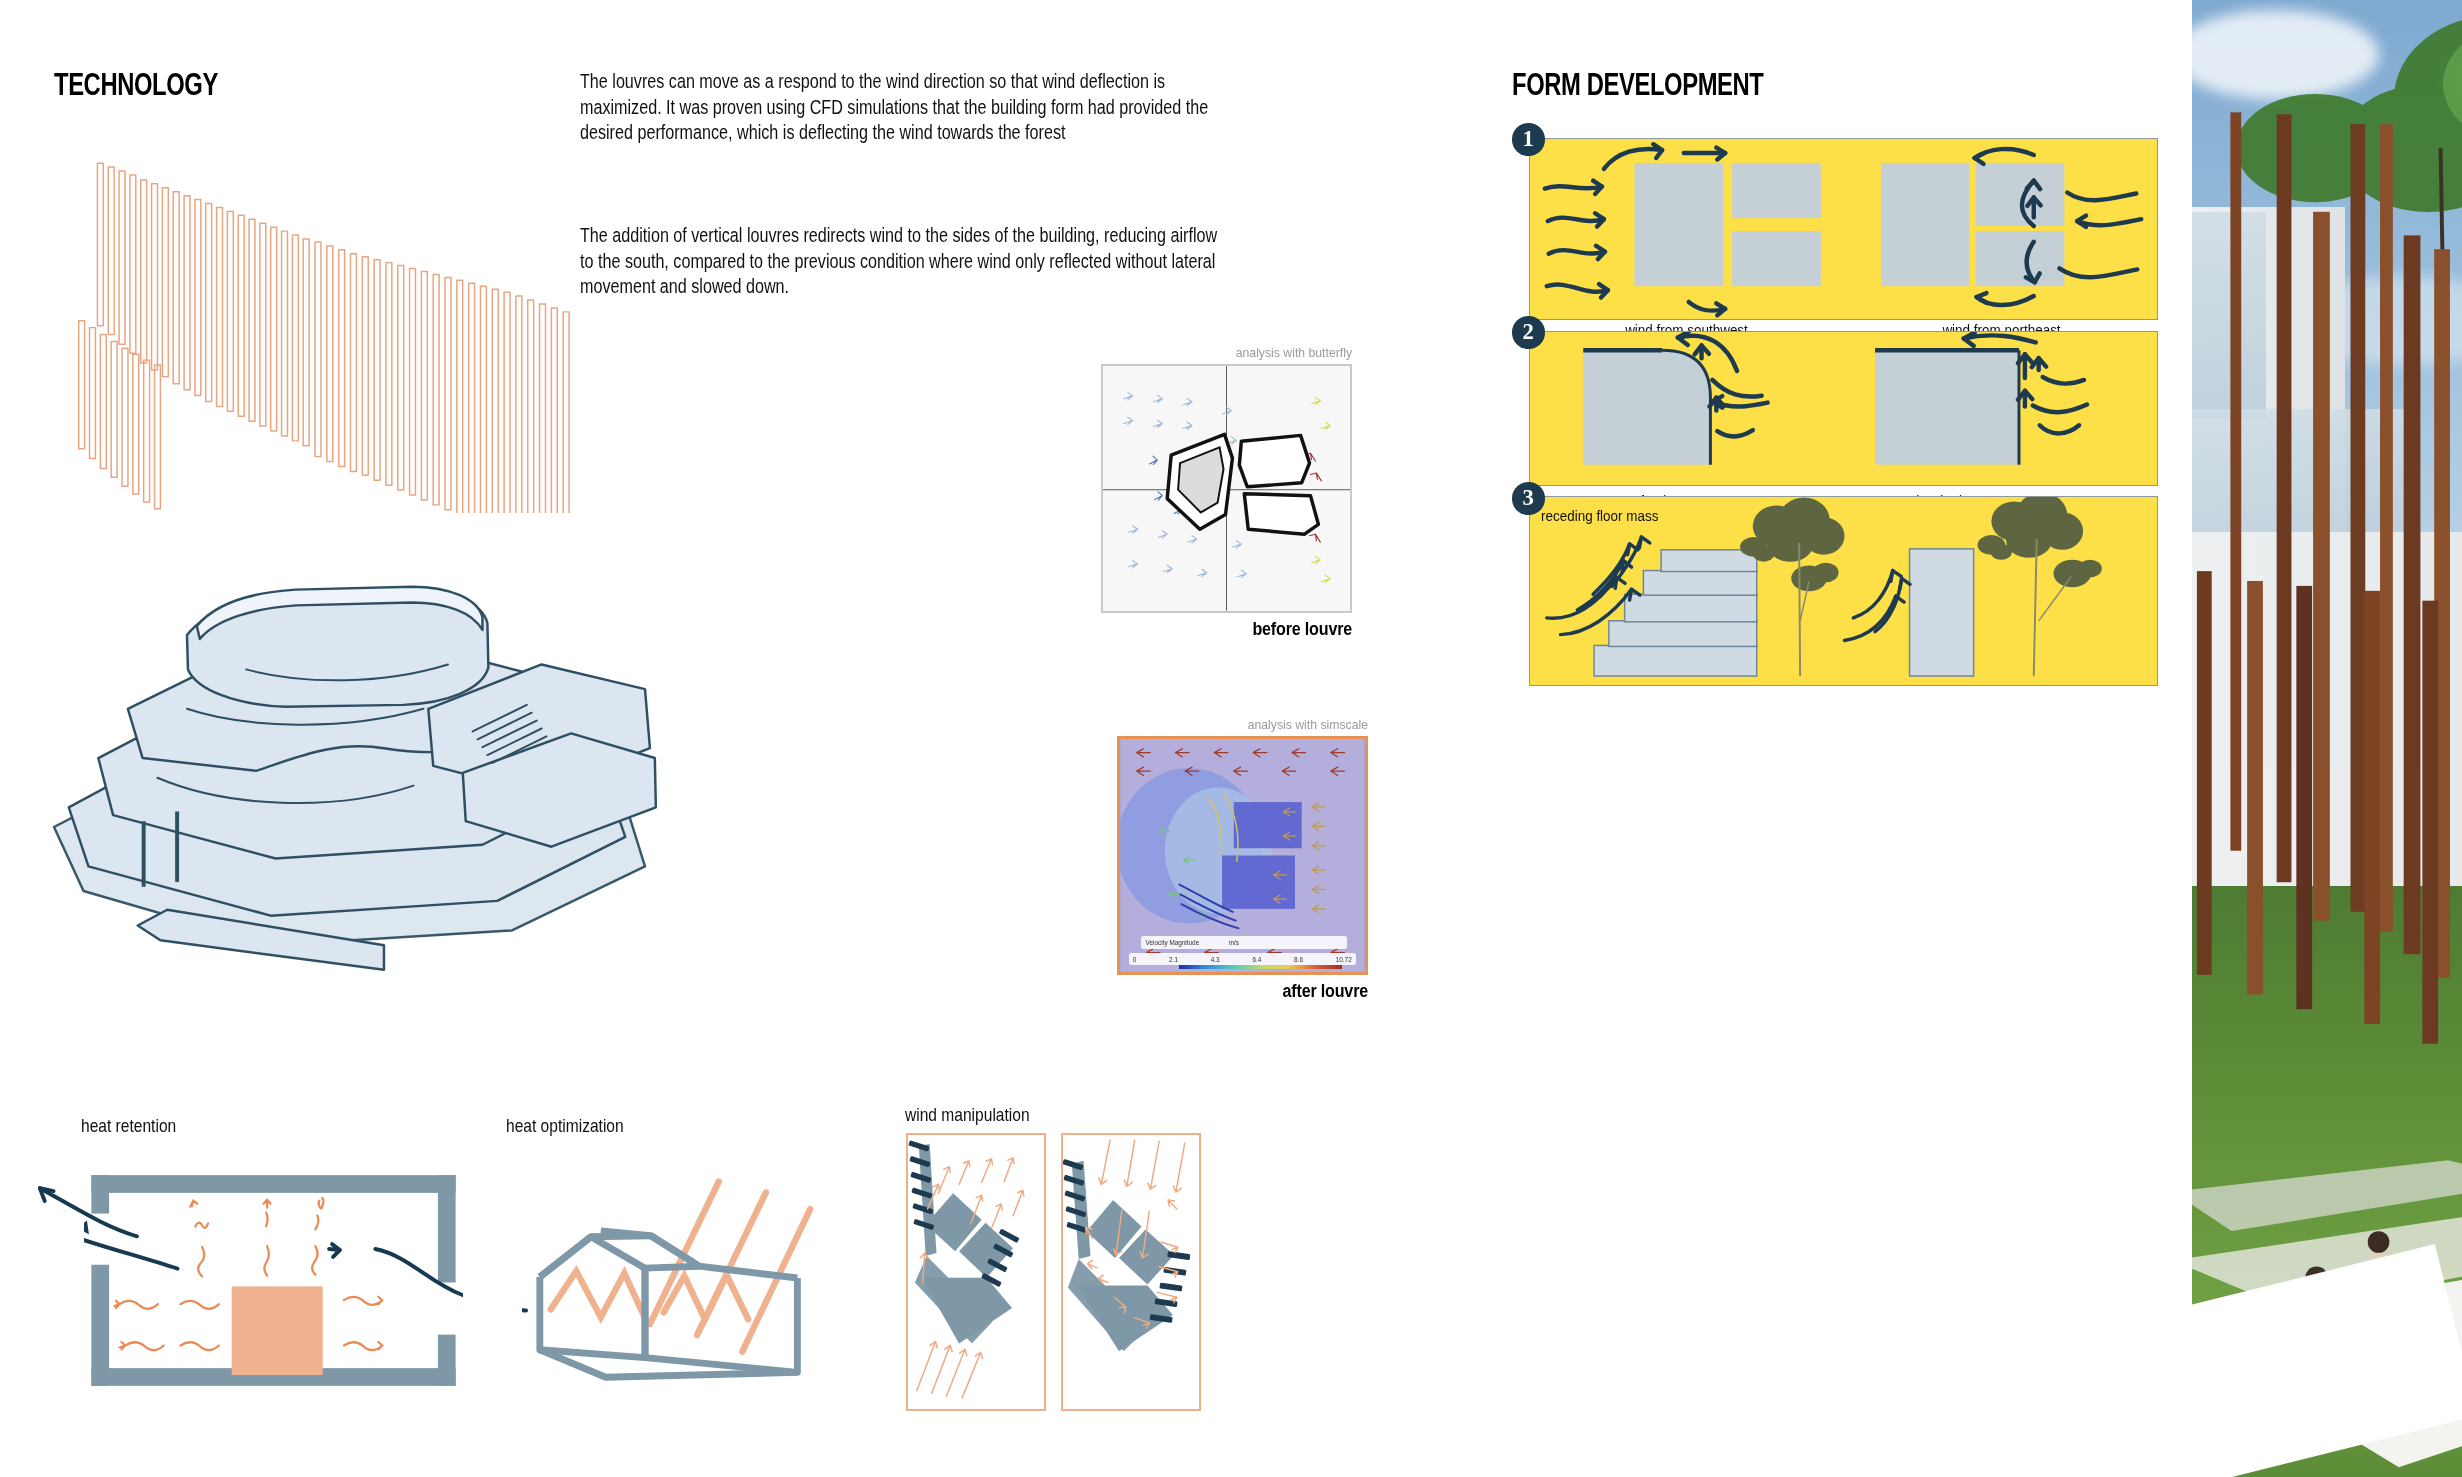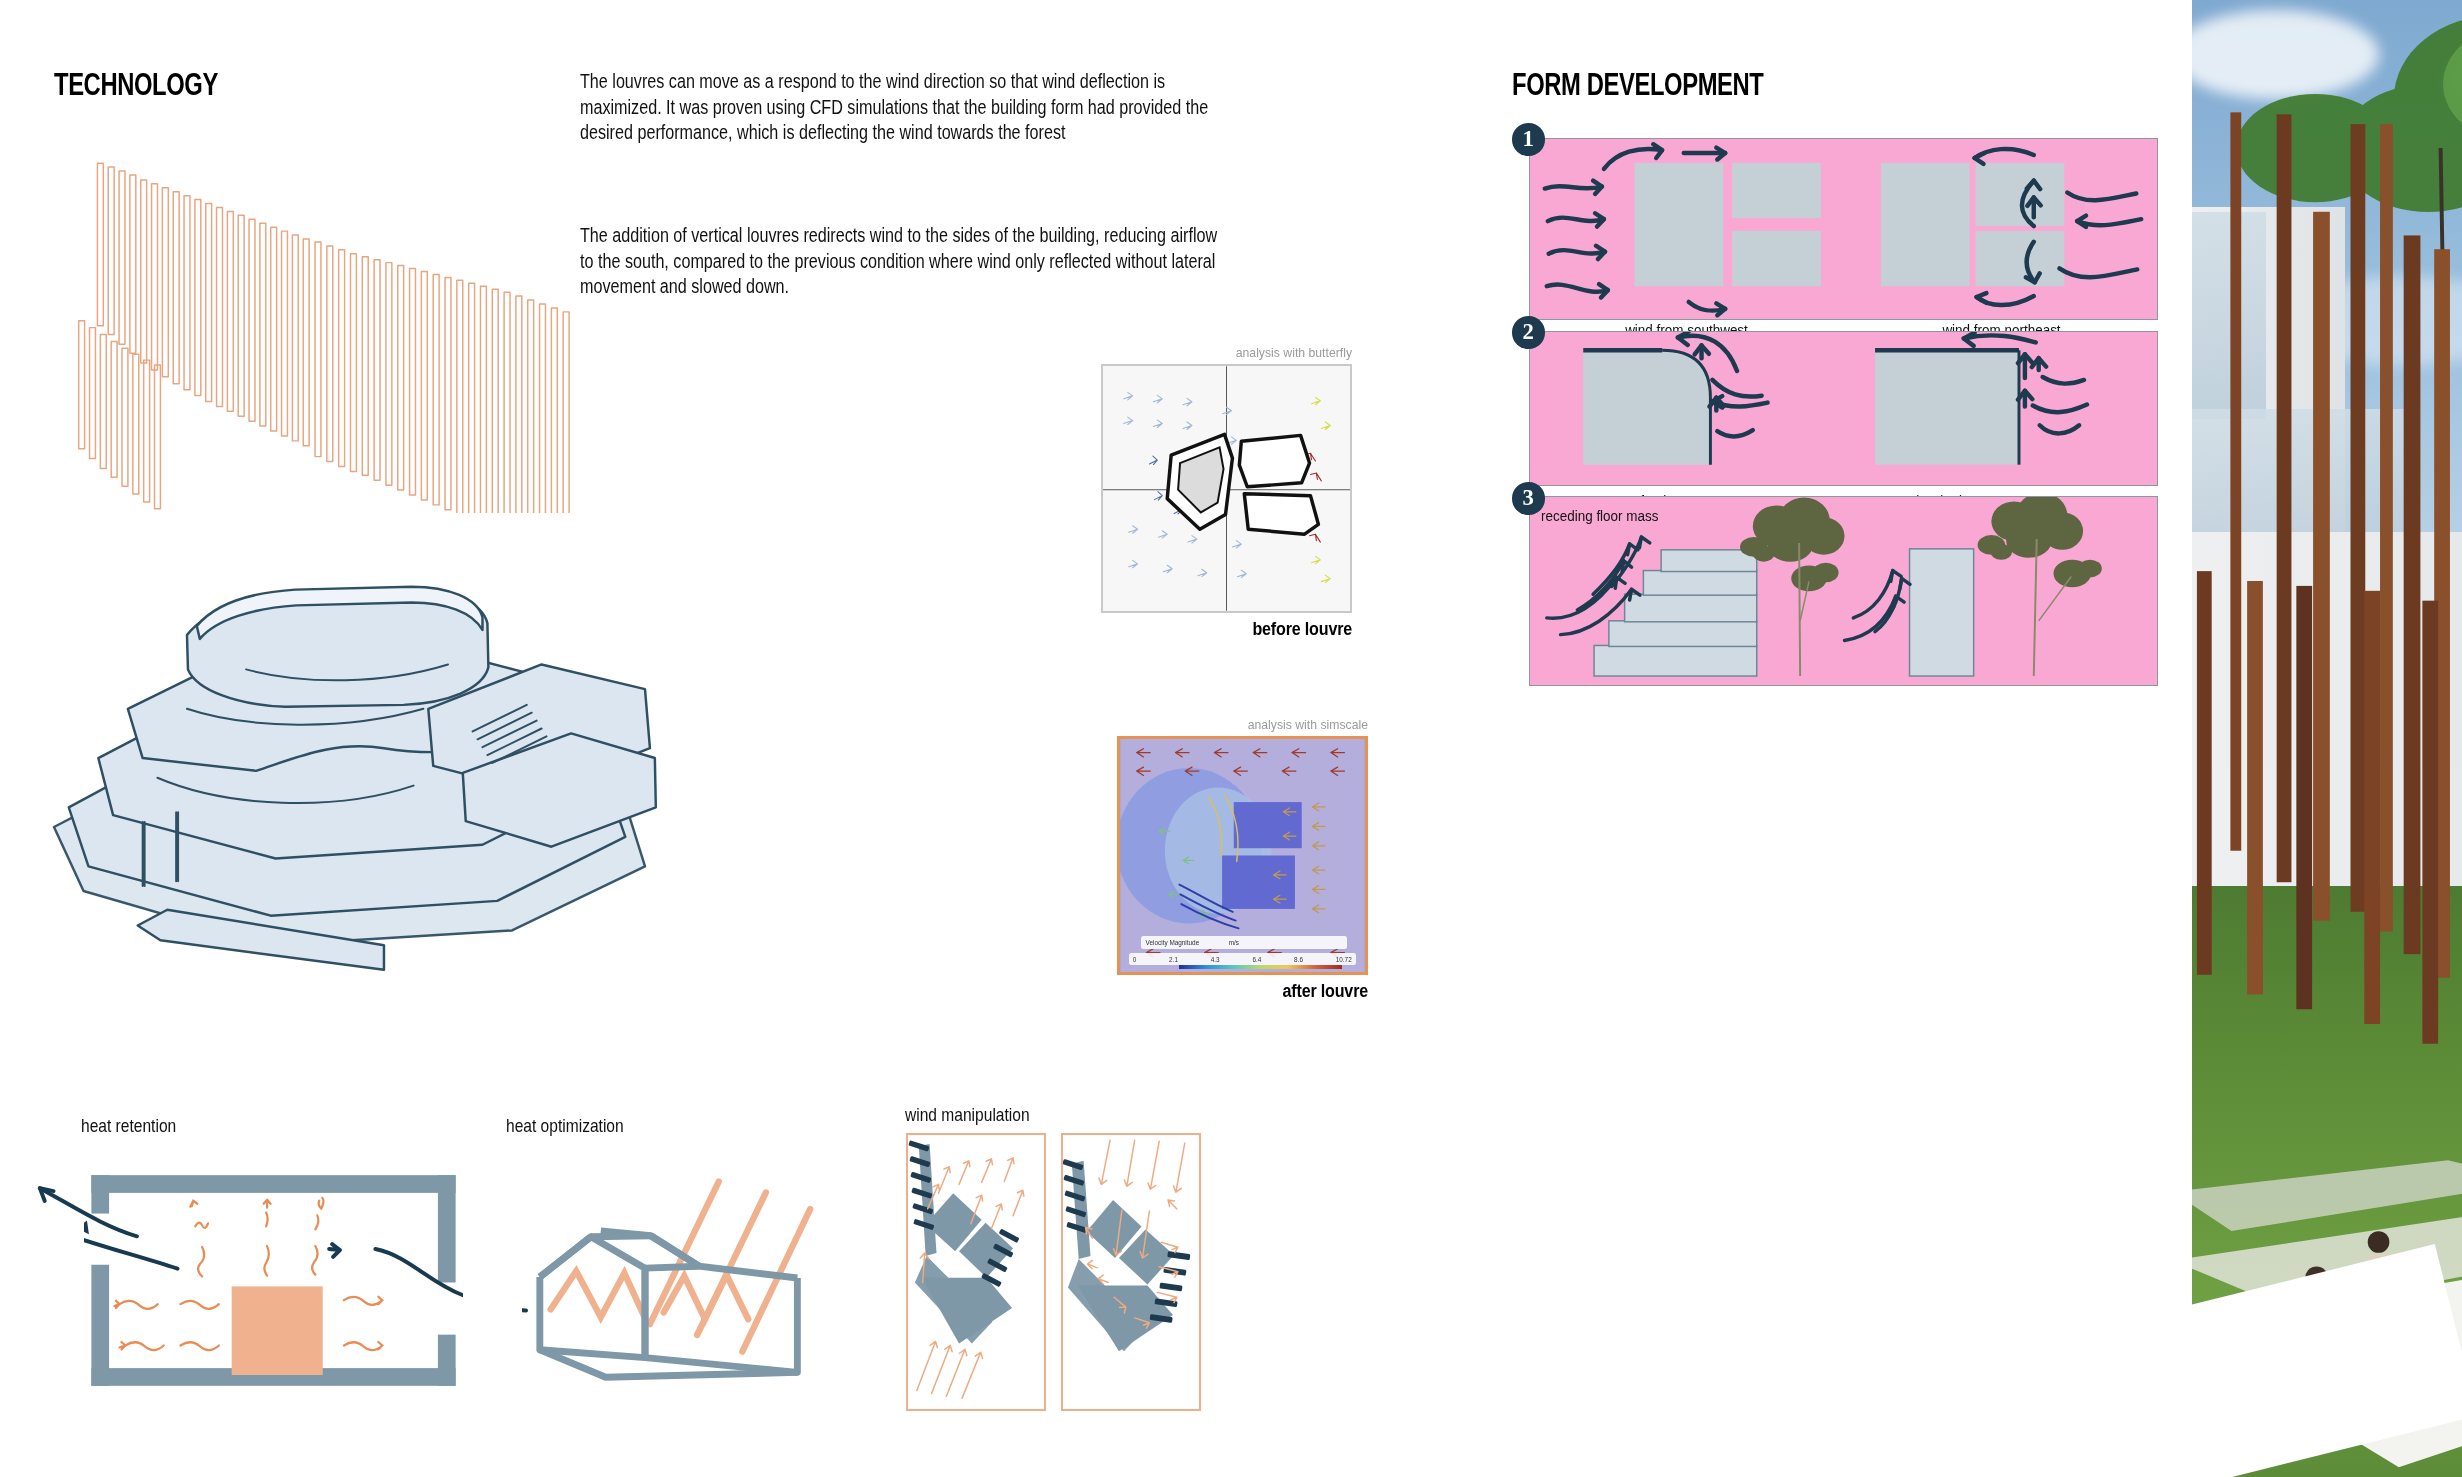--- a/index.html
+++ b/index.html
@@ -64,21 +64,21 @@
 
   
   #heat-opt{position:absolute;left:522px;top:1162px;width:305px;height:231px;}
 
   
   .wm-panel{position:absolute;top:1133px;width:140px;height:278px;
      border:2.5px solid #eeb08a;background:#fff;box-sizing:border-box;overflow:hidden;}
   #wm1{left:906px;} #wm2{left:1061px;}
 
   
-  .fd-panel{position:absolute;border:1.5px solid #8f979c;background:#f9a8d4;
+  .fd-panel{position:absolute;border:1.5px solid #8f979c;background:#fde047;
      box-sizing:border-box;}
   #fd1{left:1529px;top:138px;width:629px;height:182px;}
   #fd2{left:1529px;top:331px;width:629px;height:155px;}
   #fd3{left:1529px;top:496px;width:629px;height:190px;}
 
   .fd-step{position:absolute;width:32.5px;height:32.5px;border-radius:50%;
      background:#1d3a4f;color:#fff;font-weight:bold;font-size:22.7px;
      display:flex;align-items:center;justify-content:center;
      font-family:"Liberation Serif",serif;z-index:6;}
   #step1{left:1512px;top:123px;}

